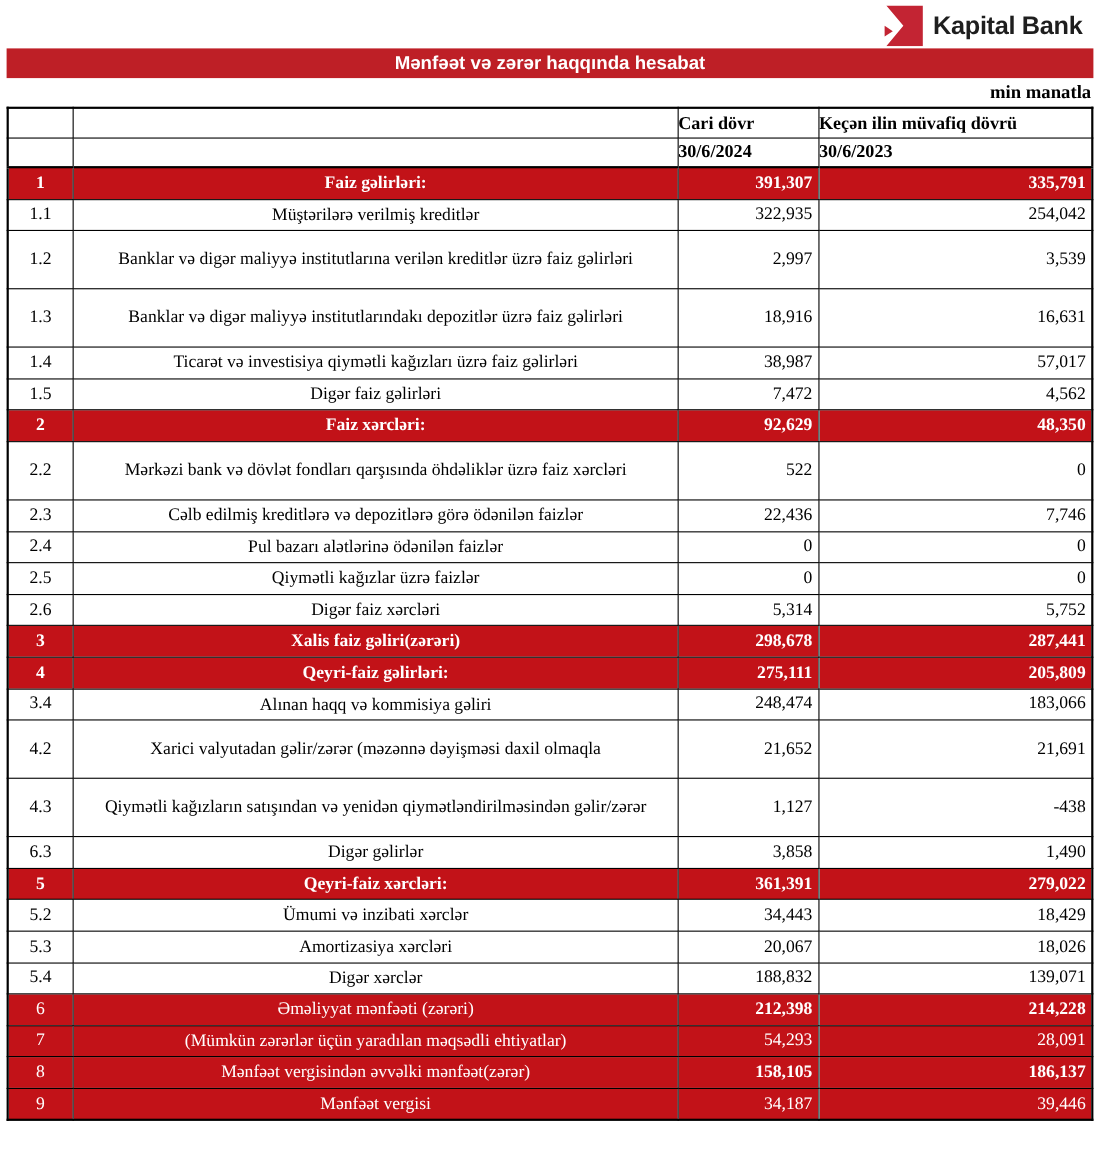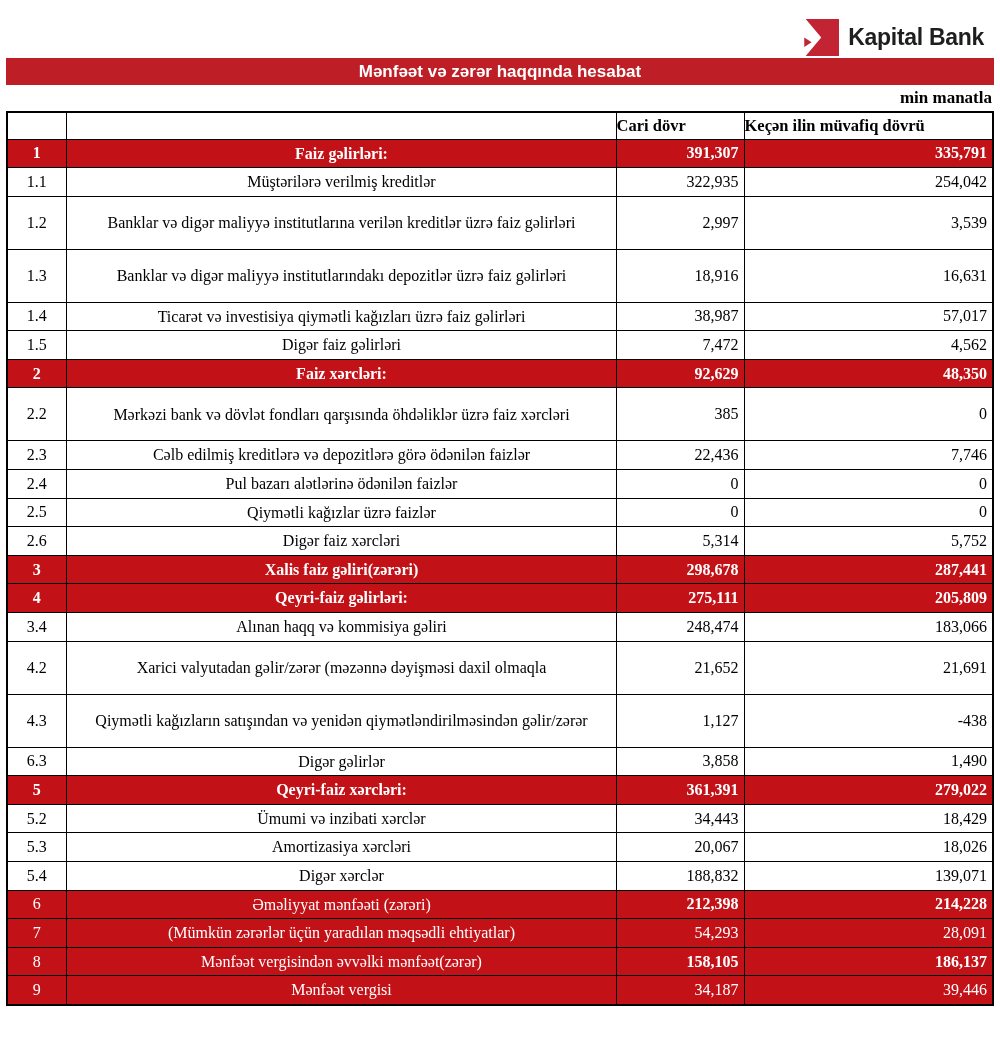--- a/index.html
+++ b/index.html
@@ -5,21 +5,21 @@
   :root{
     --table-red:#c21218;
     --banner-red:#be1f26;
     --logo-red:#c32433;
     --ink:#000;
     --brand-ink:#1e1e1e;
   }
   *{box-sizing:border-box;margin:0;padding:0;}
   html,body{width:1000px;height:1057px;overflow:hidden;background:#fff;}
   body{font-family:"Liberation Serif",serif;color:var(--ink);}
-  .page{width:1000px;height:1057px;padding:14px 6px;}
+  .page{width:1000px;height:1057px;padding:0 6px;}
 
   
   .logo-bar{
     height:42px;
     display:flex;
     justify-content:flex-end;
     align-items:center;
     padding:4px 10px 0 0;
   }
   .logo-lockup{display:flex;align-items:center;gap:9px;}
@@ -112,20 +112,26 @@
       <col style="width:128px">
       <col>
     </colgroup>
     <thead>
       <tr>
         <td></td>
         <td></td>
         <td>Cari dövr</td>
         <td>Keçən ilin müvafiq dövrü</td>
       </tr>
+      <tr class="date-row">
+        <td></td>
+        <td></td>
+        <td>30/6/2024</td>
+        <td>30/6/2023</td>
+      </tr>
     </thead>
     <tbody>
         <tr class="section">
     <td class="num">1</td>
     <td class="label">Faiz gəlirləri:</td>
     <td class="val">391,307</td>
     <td class="val">335,791</td>
   </tr>
         <tr class="item">
     <td class="num">1.1</td>
@@ -159,21 +165,21 @@
   </tr>
         <tr class="section">
     <td class="num">2</td>
     <td class="label">Faiz xərcləri:</td>
     <td class="val">92,629</td>
     <td class="val">48,350</td>
   </tr>
         <tr class="item tall">
     <td class="num">2.2</td>
     <td class="label">Mərkəzi bank və dövlət fondları qarşısında öhdəliklər üzrə faiz xərcləri</td>
-    <td class="val">385</td>
+    <td class="val">522</td>
     <td class="val">0</td>
   </tr>
         <tr class="item">
     <td class="num">2.3</td>
     <td class="label">Cəlb edilmiş kreditlərə və depozitlərə görə ödənilən faizlər</td>
     <td class="val">22,436</td>
     <td class="val">7,746</td>
   </tr>
         <tr class="item">
     <td class="num">2.4</td>

